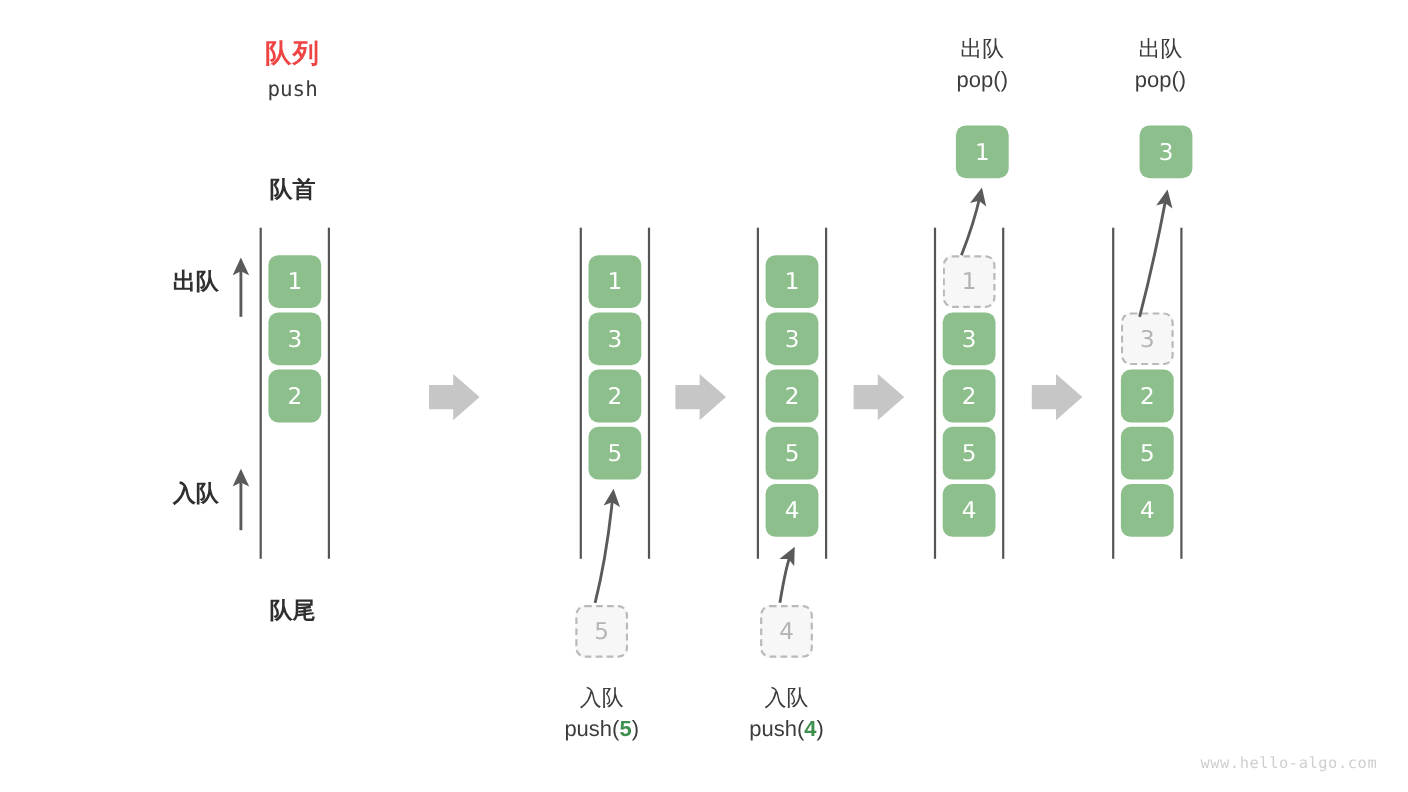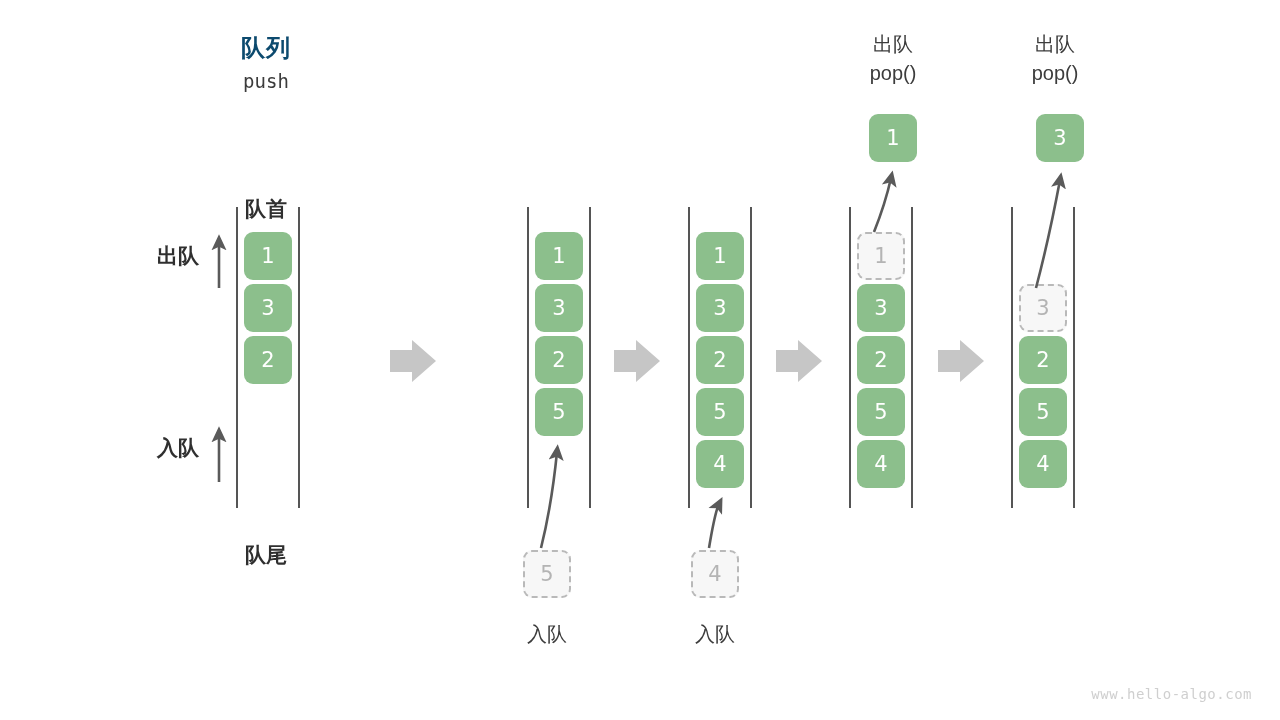--- a/index.html
+++ b/index.html
@@ -22,21 +22,21 @@
     height: 720px;
   }
 
   
   .abs { position: absolute; }
 
   
   .title-cn {
     font-size: 24px;
     font-weight: bold;
-    color: #0c4a6e;
+    color: #ef4444;
     text-align: center;
     letter-spacing: 1px;
     white-space: nowrap;
   }
   .title-en {
     font-family: "DejaVu Sans Mono", "Liberation Mono", monospace;
     font-size: 19px;
     color: #3c3c3c;
     text-align: center;
     white-space: nowrap;
@@ -120,21 +120,21 @@
   }
 </style>
 </head>
 <body>
 
 <div id="stage">
 
   <div class="abs title-cn" style="left:196px; top:32px; width:140px;">队列</div>
   <div class="abs title-en" style="left:196px; top:70px; width:140px;">push</div>
 
-  <div class="abs side-label" style="left:206px; top:158px; width:120px;margin-top:37px;">队首</div>
+  <div class="abs side-label" style="left:206px; top:158px; width:120px;">队首</div>
   <div class="abs side-label" style="left:206px; top:541px; width:120px;">队尾</div>
 
   <div class="abs side-label" style="left:142px; top:242px; width:72px;">出队</div>
   <div class="abs side-label" style="left:142px; top:434px; width:72px;">入队</div>
 
   <div class="rail" style="left:236px; top:207px; height:301px;"></div>
   <div class="rail" style="left:298px; top:207px; height:301px;"></div>
 
   <div class="rail" style="left:527px; top:207px; height:301px;"></div>
   <div class="rail" style="left:589px; top:207px; height:301px;"></div>
@@ -153,31 +153,33 @@
   <div class="cell" style="left:244px; top:336px;">2</div>
 
   <div class="cell" style="left:535px; top:232px;">1</div>
   <div class="cell" style="left:535px; top:284px;">3</div>
   <div class="cell" style="left:535px; top:336px;">2</div>
   <div class="cell" style="left:535px; top:388px;">5</div>
   <div class="cell ghost" style="left:523px; top:550px;">5</div>
 
   <div class="op-caption" style="left:467px; top:620px; width:160px;">
     <span class="cn">入队</span>
+    <span class="en"><span>push(</span><span class="arg">5</span><span>)</span></span>
   </div>
 
   <div class="cell" style="left:696px; top:232px;">1</div>
   <div class="cell" style="left:696px; top:284px;">3</div>
   <div class="cell" style="left:696px; top:336px;">2</div>
   <div class="cell" style="left:696px; top:388px;">5</div>
   <div class="cell" style="left:696px; top:440px;">4</div>
   <div class="cell ghost" style="left:691px; top:550px;">4</div>
 
   <div class="op-caption" style="left:635px; top:620px; width:160px;">
     <span class="cn">入队</span>
+    <span class="en"><span>push(</span><span class="arg">4</span><span>)</span></span>
   </div>
 
   <div class="op-caption" style="left:813px; top:30px; width:160px;">
     <span class="cn">出队</span>
     <span class="en">pop()</span>
   </div>
   <div class="cell" style="left:869px; top:114px;">1</div>
 
   <div class="cell ghost" style="left:857px; top:232px;">1</div>
   <div class="cell" style="left:857px; top:284px;">3</div>

